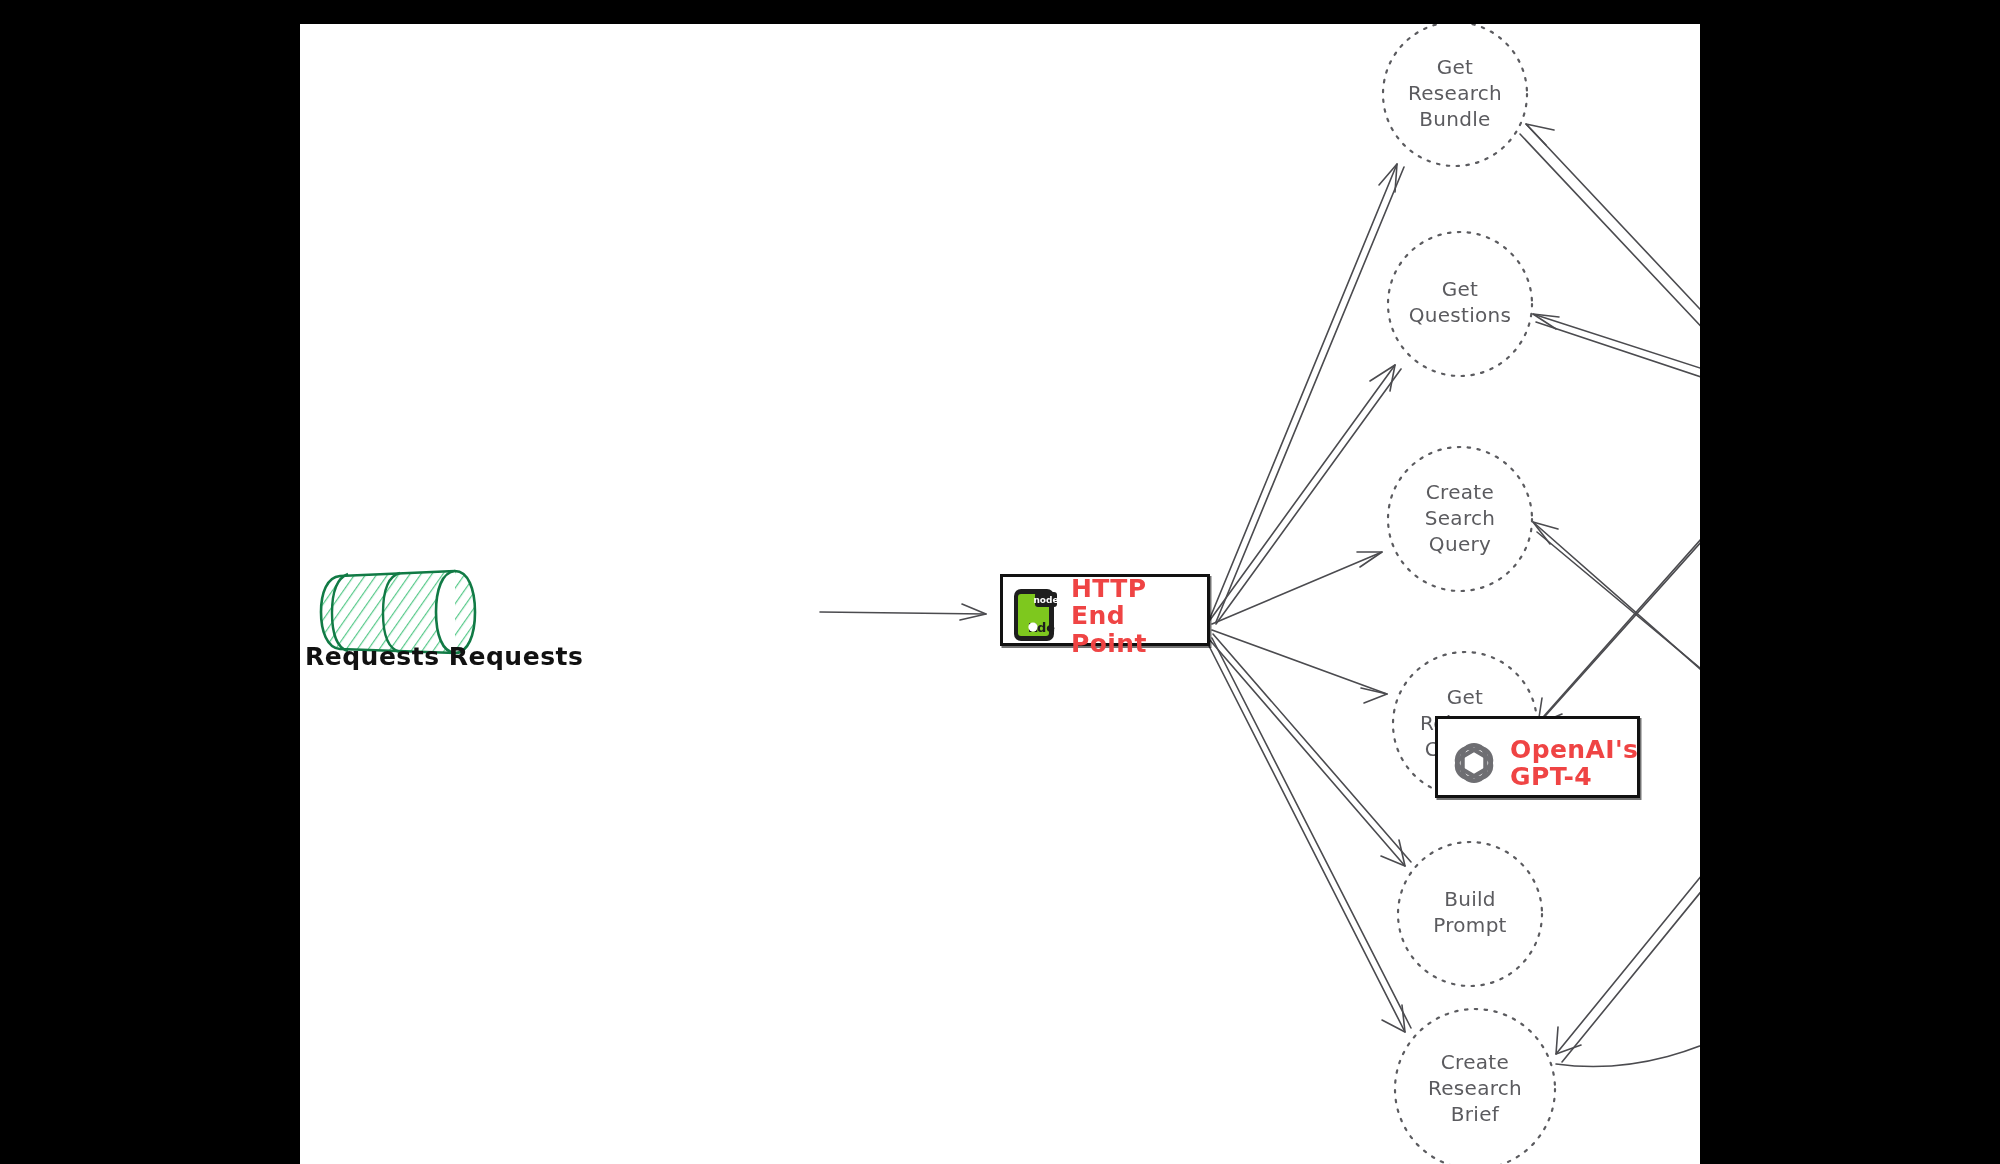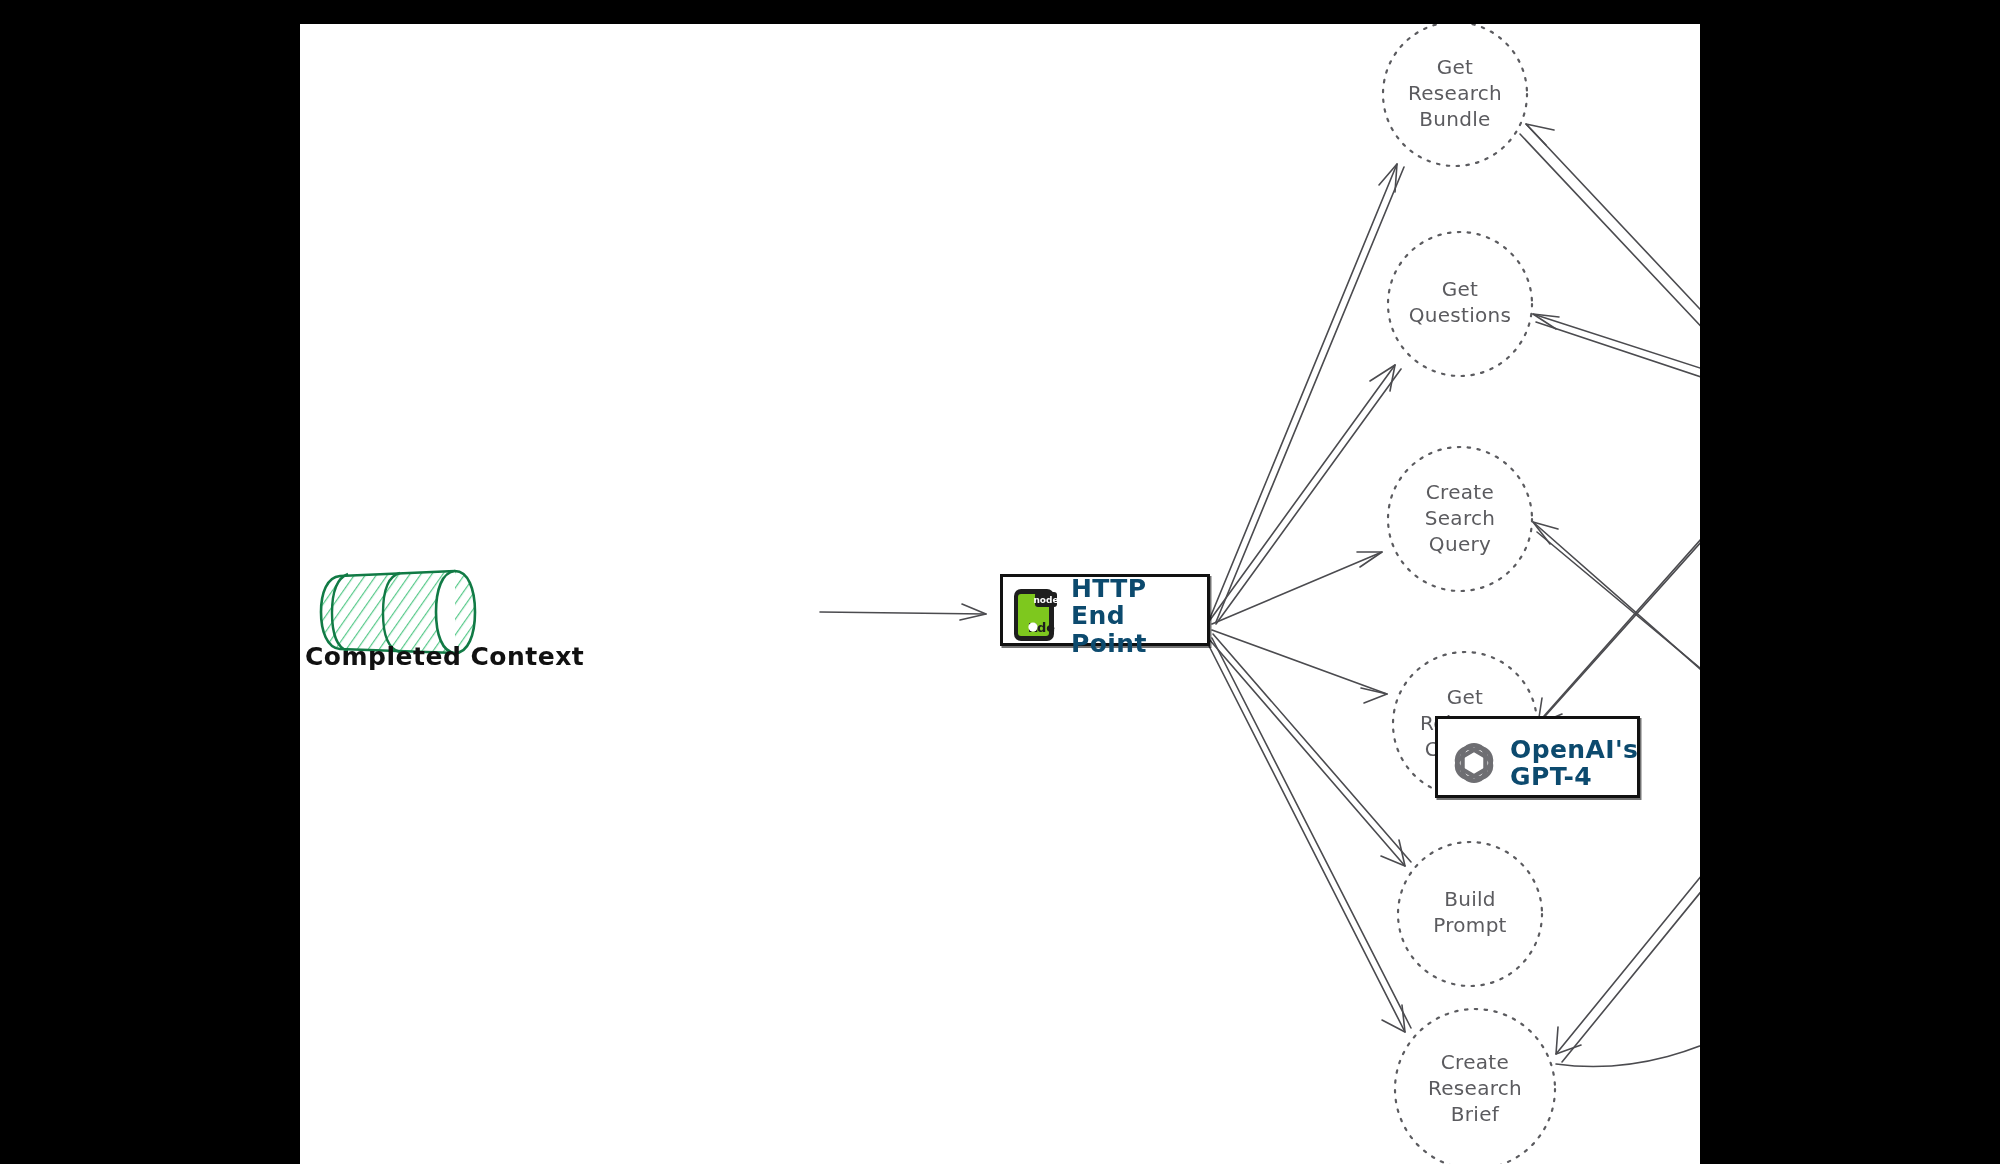--- a/index.html
+++ b/index.html
@@ -67,21 +67,21 @@
     border: 3.5px solid #111111;
     display: flex;
     align-items: center;
     gap: 10px;
     padding: 19px 12px 7px 10px;
     box-shadow: 1.5px 2px 0 rgba(0,0,0,0.55);
   }
   .box-text {
     font-family: "DejaVu Sans", sans-serif;
     font-weight: bold;
-    color: #0c4a6e;
+    color: #ef4444;
     font-size: 25px;
     line-height: 1.1;
     white-space: pre-line;
     letter-spacing: 0.4px;
   }
   .plain-label {
     position: absolute;
     font-family: "DejaVu Sans", sans-serif;
     font-weight: bold;
     color: #111111;
@@ -251,21 +251,21 @@
         <path d="M1478 360 C1481 374 1504 383 1533 383 C1563 383 1587 374 1589 360" fill="none" stroke="#2f9e44" stroke-width="3"></path>
         <path d="M1479 404 C1483 418 1505 426 1534 426 C1563 426 1586 418 1589 404" fill="none" stroke="#2f9e44" stroke-width="3"></path>
         <circle cx="1568" cy="333" r="11" fill="none" stroke="#2f9e44" stroke-width="2.6"></circle>
         <circle cx="1568" cy="375" r="11" fill="none" stroke="#2f9e44" stroke-width="2.6"></circle>
         <circle cx="1568" cy="418" r="11" fill="none" stroke="#2f9e44" stroke-width="2.6"></circle>
         <path d="M1592 302 C1598 320 1599 420 1592 452" fill="none" stroke="#2f9e44" stroke-width="2.2"></path>
       </g>
 
     </svg>
 
-    <div class="plain-label" style="left:5px; top:618px;">Completed Context</div>
+    <div class="plain-label" style="left:5px; top:618px;">Requests Requests</div>
 
     <div class="box-node" style="left:700px; top:550px; width:210px; height:72px;">
       <span class="nodejs-icon">
         <svg width="48" height="58" viewBox="0 0 48 58" xmlns="http://www.w3.org/2000/svg">
           <rect x="1" y="2" width="40" height="52" rx="7" fill="#1e1e1e"></rect>
           <rect x="5" y="7" width="31" height="42" rx="3" fill="#7ec81e"></rect>
           <rect x="22" y="5" width="22" height="15" rx="3" fill="#1e1e1e"></rect>
           <text x="33" y="16" font-family="DejaVu Sans, sans-serif" font-size="9" font-weight="bold" fill="#ffffff" text-anchor="middle">node</text>
           <text x="20" y="45" font-family="DejaVu Sans, sans-serif" font-size="15" font-weight="bold" fill="#1e1e1e" text-anchor="middle">n</text>
           <circle cx="20" cy="40" r="4.6" fill="#ffffff"></circle>

